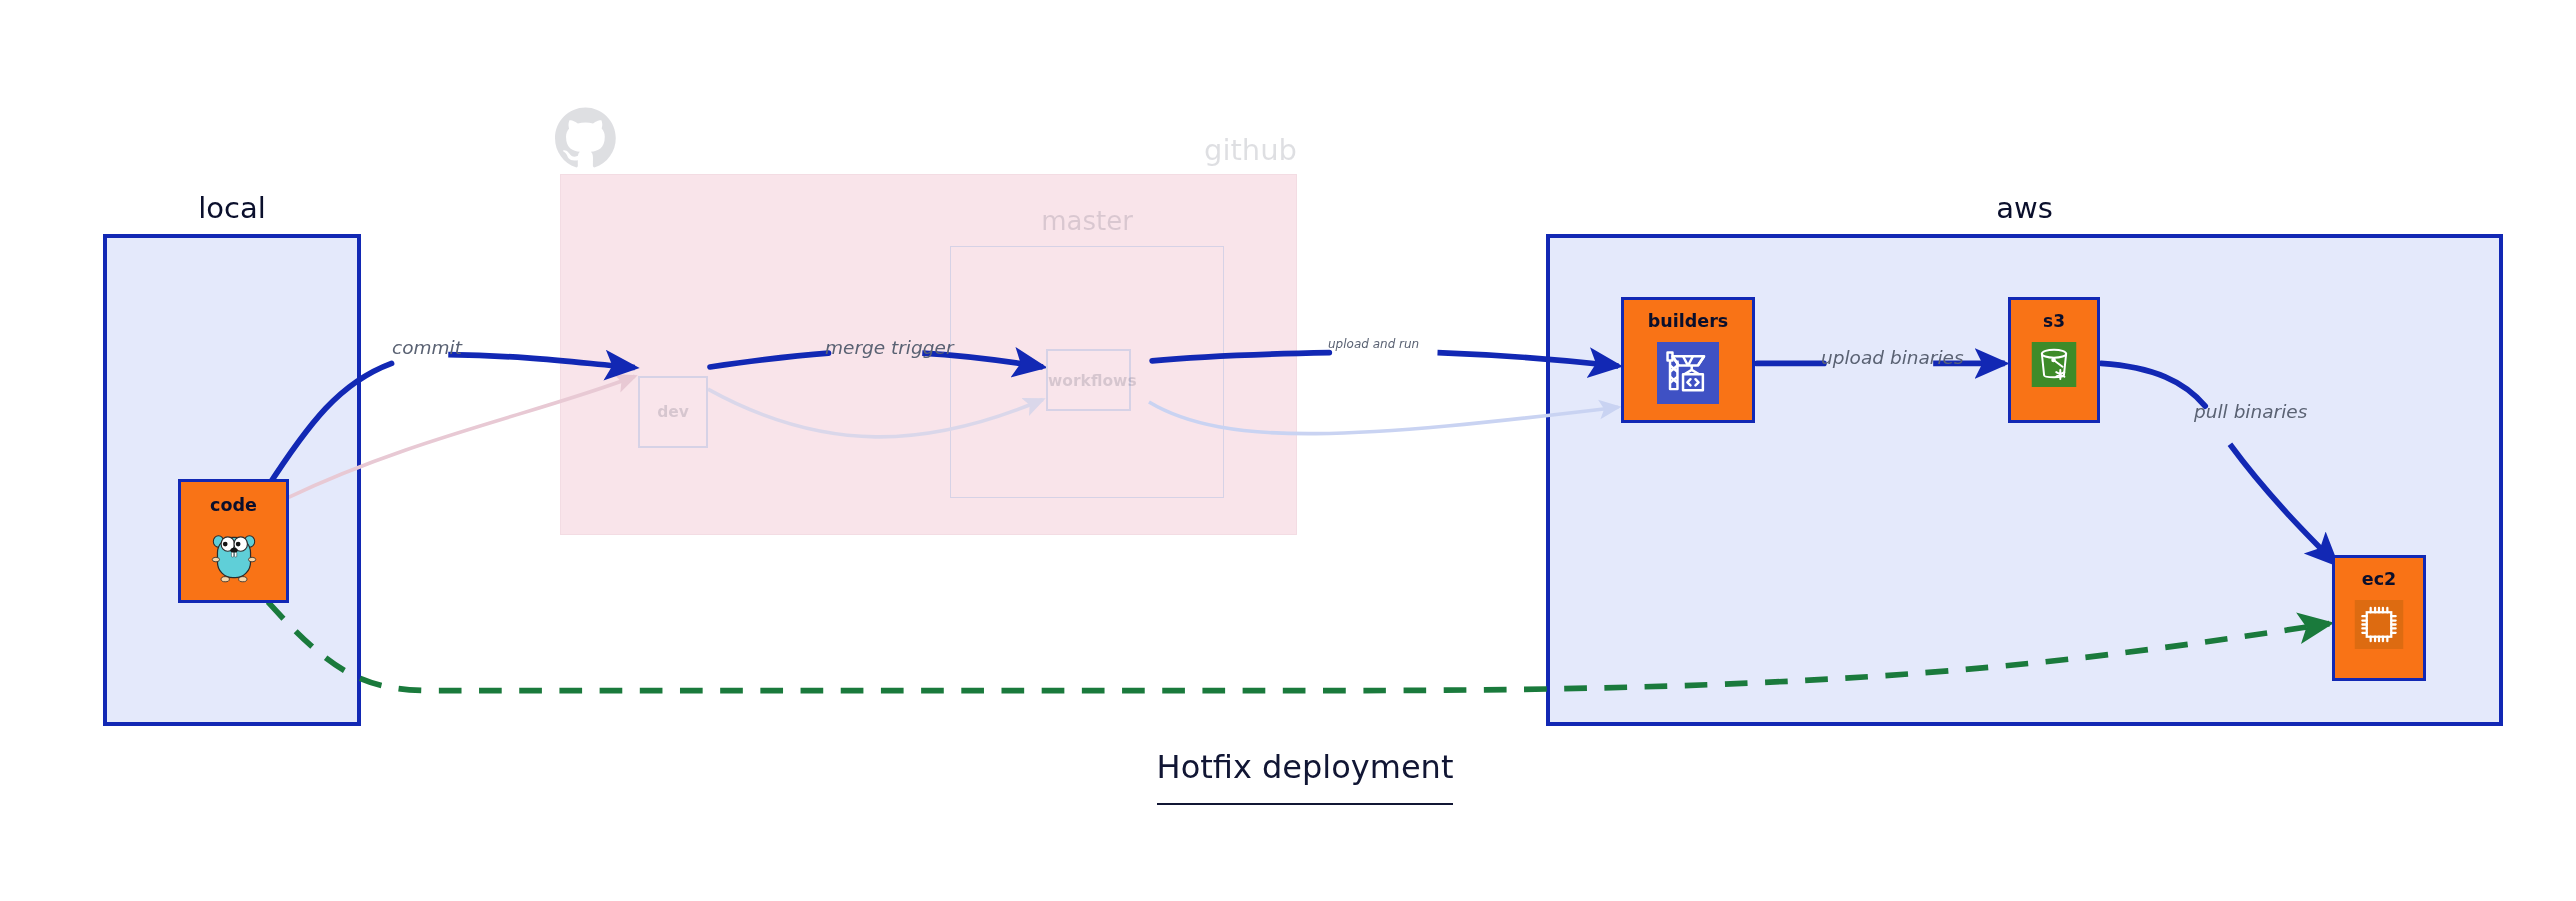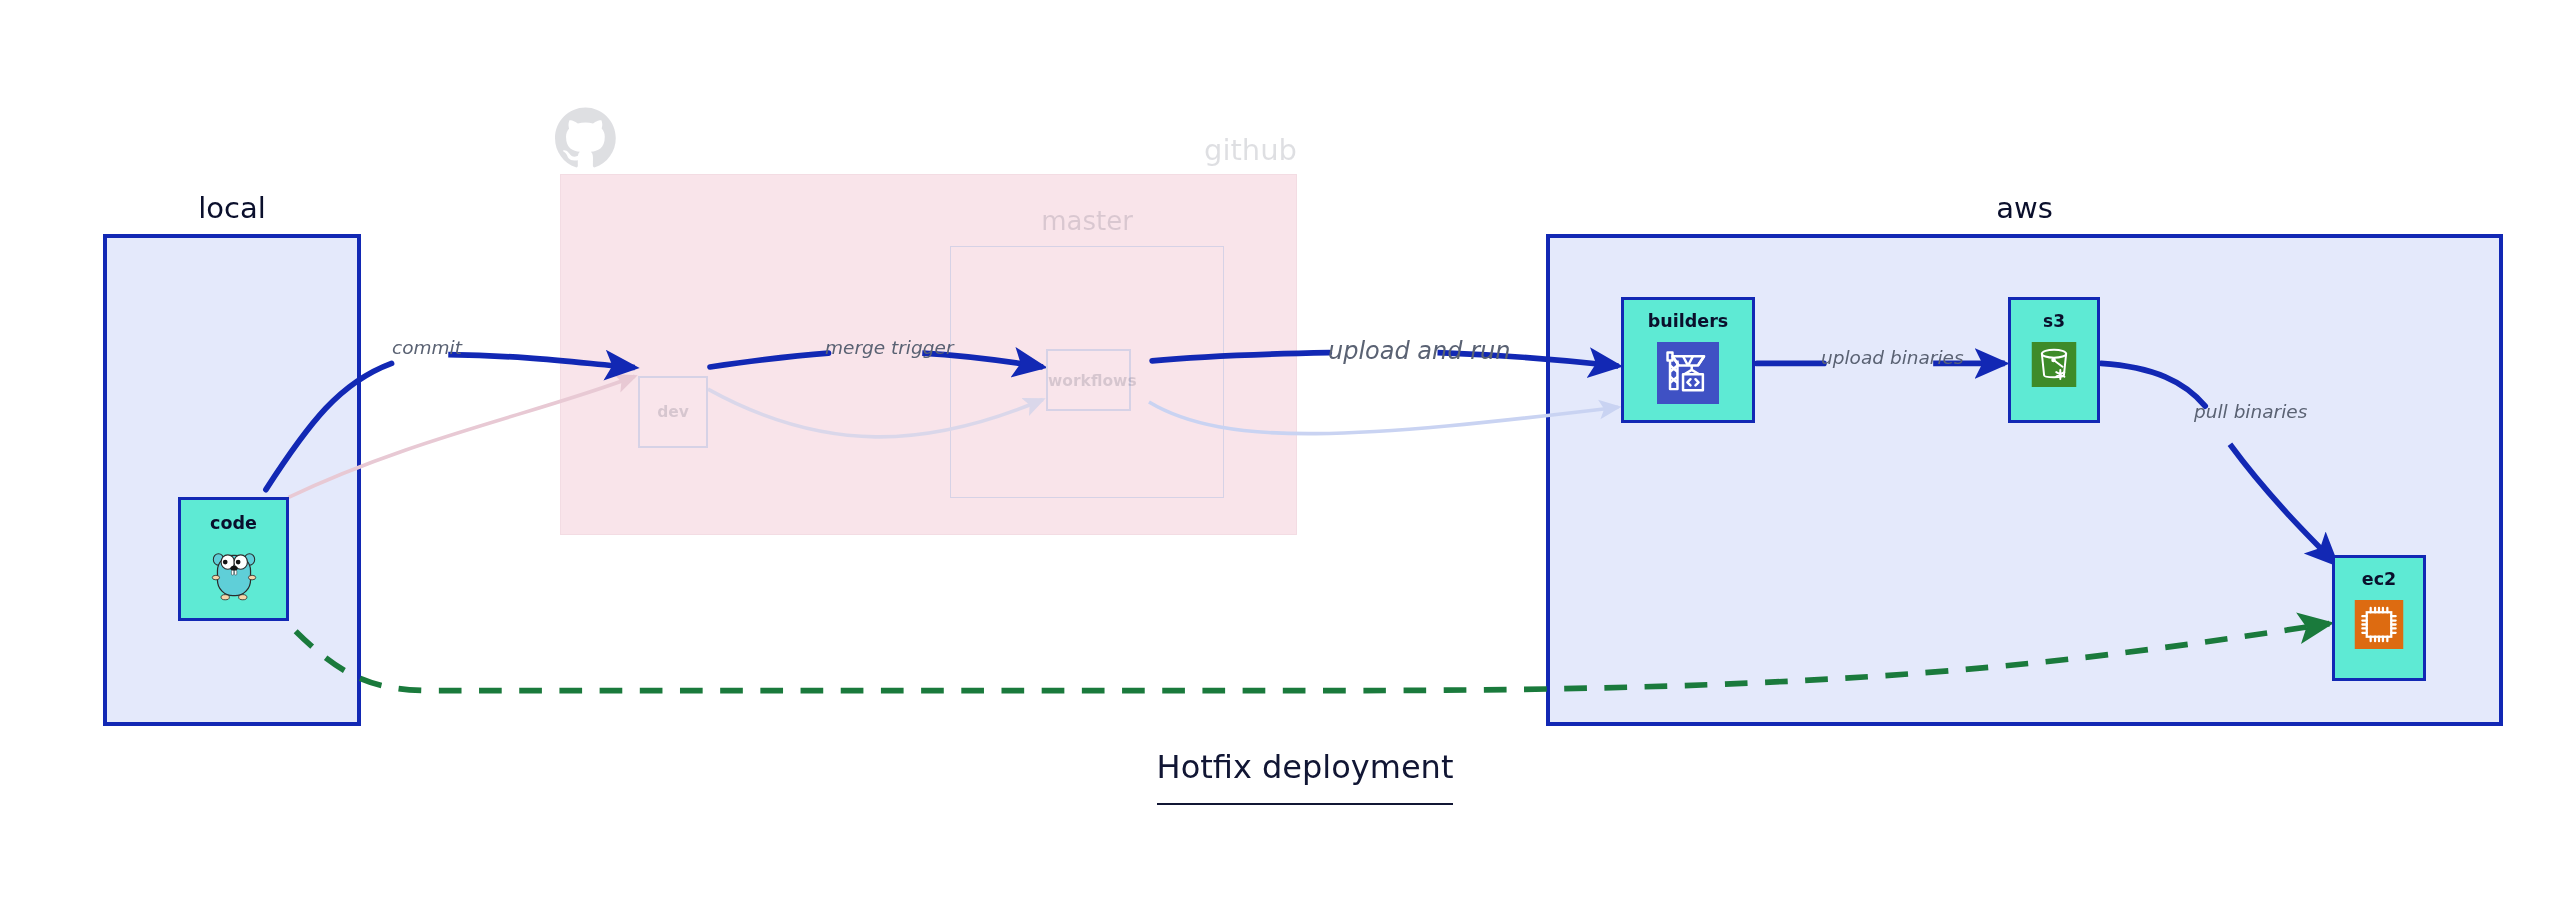--- a/index.html
+++ b/index.html
@@ -41,26 +41,26 @@
 
   
   .node{position:absolute;box-sizing:border-box;z-index:20;}
   .node-label{
     position:absolute;left:0;width:100%;text-align:center;
     font-weight:bold;color:#0A0F2C;white-space:nowrap;
   }
   .node-icon{position:absolute;left:50%;transform:translateX(-50%);}
 
   
-  .node.solid{background:#5eead4;border:3.6px solid #1228B4;}
+  .node.solid{background:#f97316;border:3.6px solid #1228B4;}
   
   .node.faded{background:rgba(255,255,255,0.05);border:2.1px solid #D6D2E6;}
   .node.faded .node-label{color:#0A0F2C;opacity:.14;}
 
-  #node-code{left:178px;top:479px;width:111px;height:124px;margin-top:18px;}
+  #node-code{left:178px;top:479px;width:111px;height:124px;}
   #node-code .node-label{top:13px;font-size:17.5px;}
   #node-code .node-icon{top:45px;}
 
   #node-dev{left:638px;top:328px;width:70px;height:72px;margin-top:48px;}
   #node-dev .node-label{top:25px;font-size:15.5px;}
 
   #node-workflows{left:1046px;top:349px;width:85px;height:62px;}
   #node-workflows .node-label{top:20.6px;font-size:15.5px;}
 
   #node-builders{left:1621px;top:297px;width:134px;height:126px;}
@@ -228,21 +228,21 @@
         <path d="M25 33 L16 33 M25 42 L16 42 M25 50 L16 50 M25 58 L16 58 M25 67 L16 67"></path>
         <path d="M75 33 L84 33 M75 42 L84 42 M75 50 L84 50 M75 58 L84 58 M75 67 L84 67"></path>
       </g>
     </svg>
   </div>
 
   <div class="edge-label" style="left:392px;top:337px;font-size:18.5px;">commit</div>
 
   <div class="edge-label" style="left:825px;top:337px;font-size:18.5px;">merge trigger</div>
 
-  <div class="edge-label" style="left:1328px;top:337px;font-size:24px;">upload and run</div>
+  <div class="edge-label" style="left:1328px;top:337px;font-size:12px;">upload and run</div>
 
   <div class="edge-label" style="left:1821px;top:347px;font-size:18.5px;">upload binaries</div>
 
   <div class="edge-label" style="left:2194px;top:401px;font-size:18.5px;">pull binaries</div>
 
   <div id="diagram-title">
     <span>Hotfix deployment</span>
   </div>
 
 </div>

